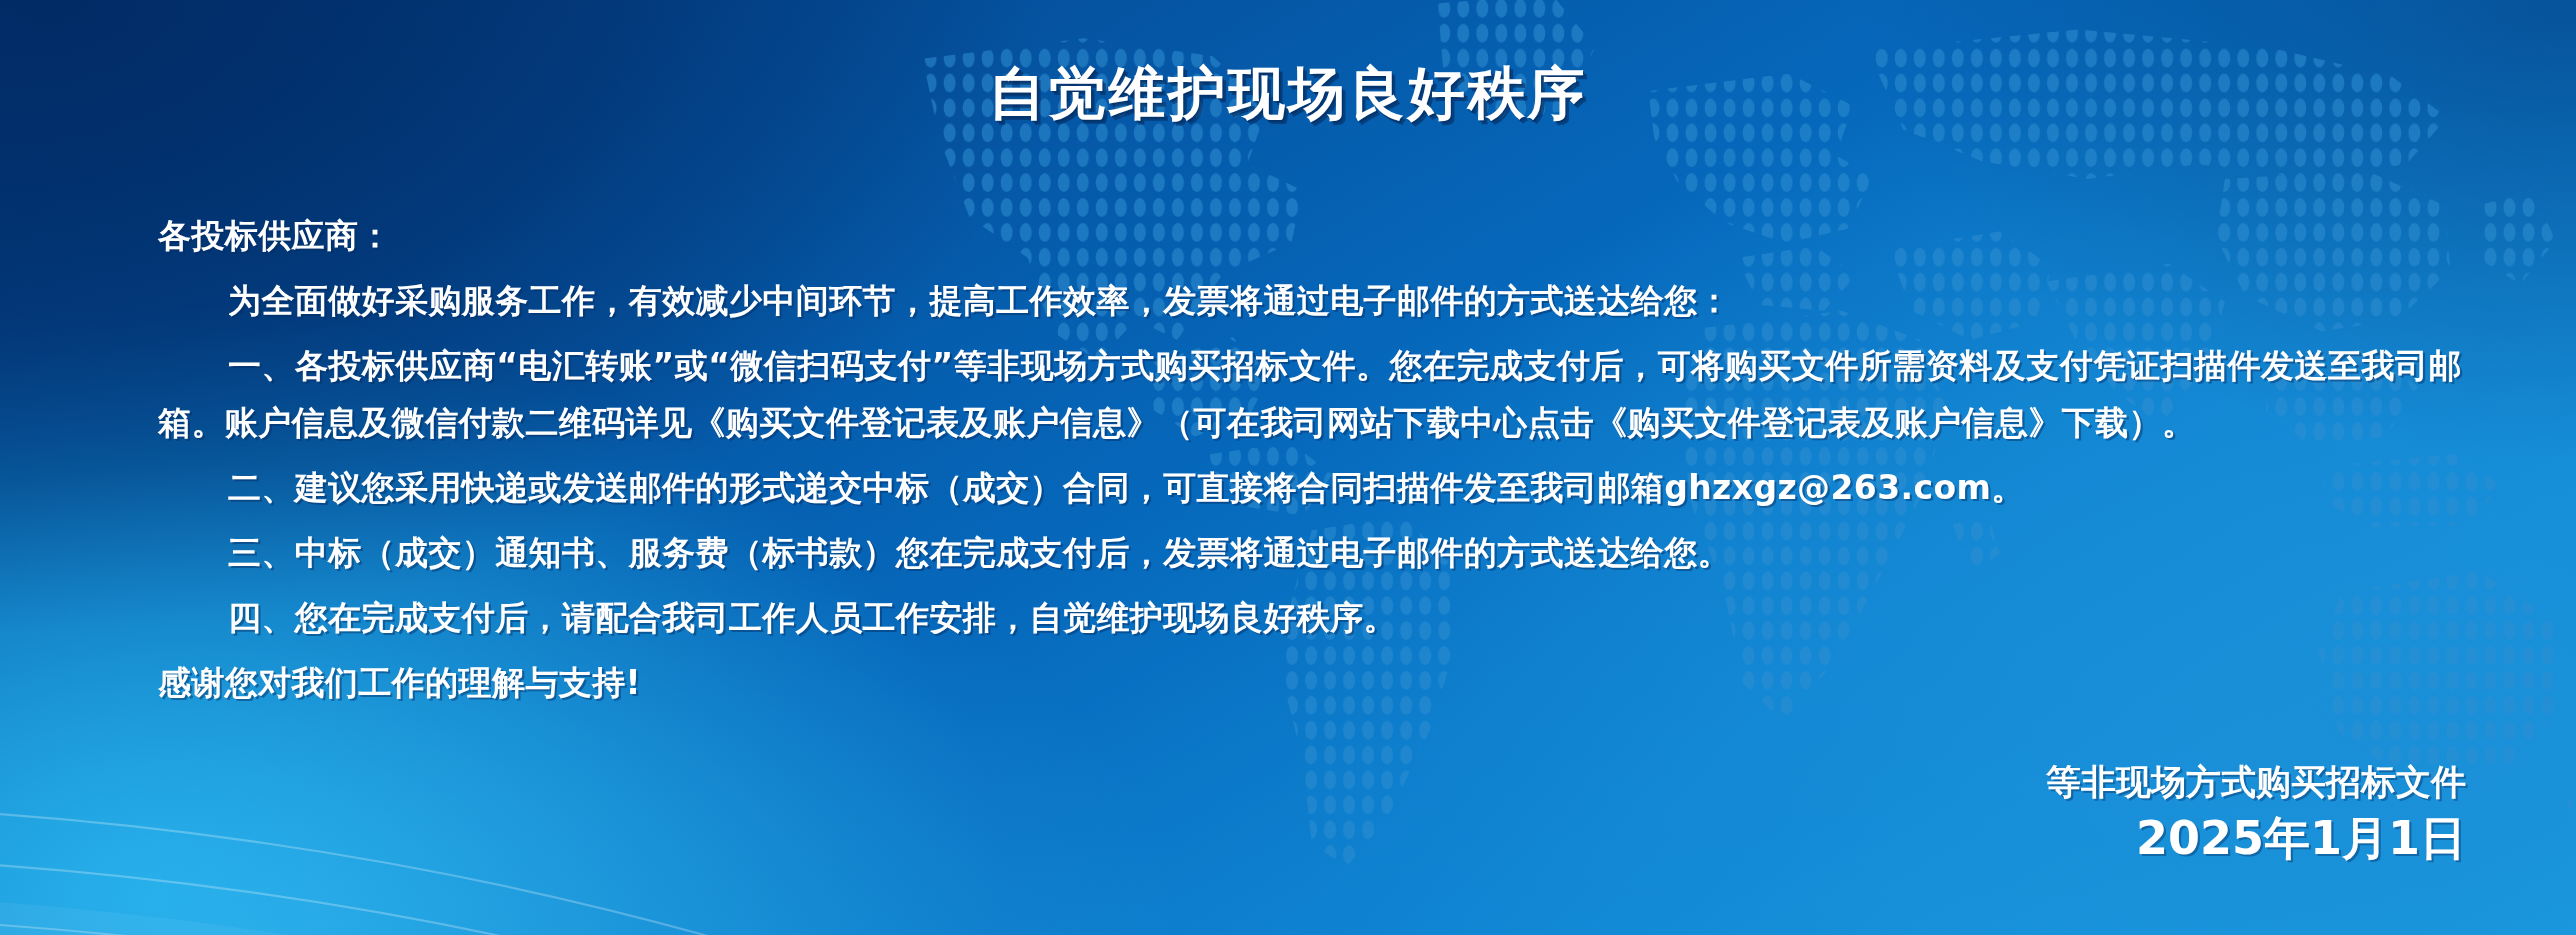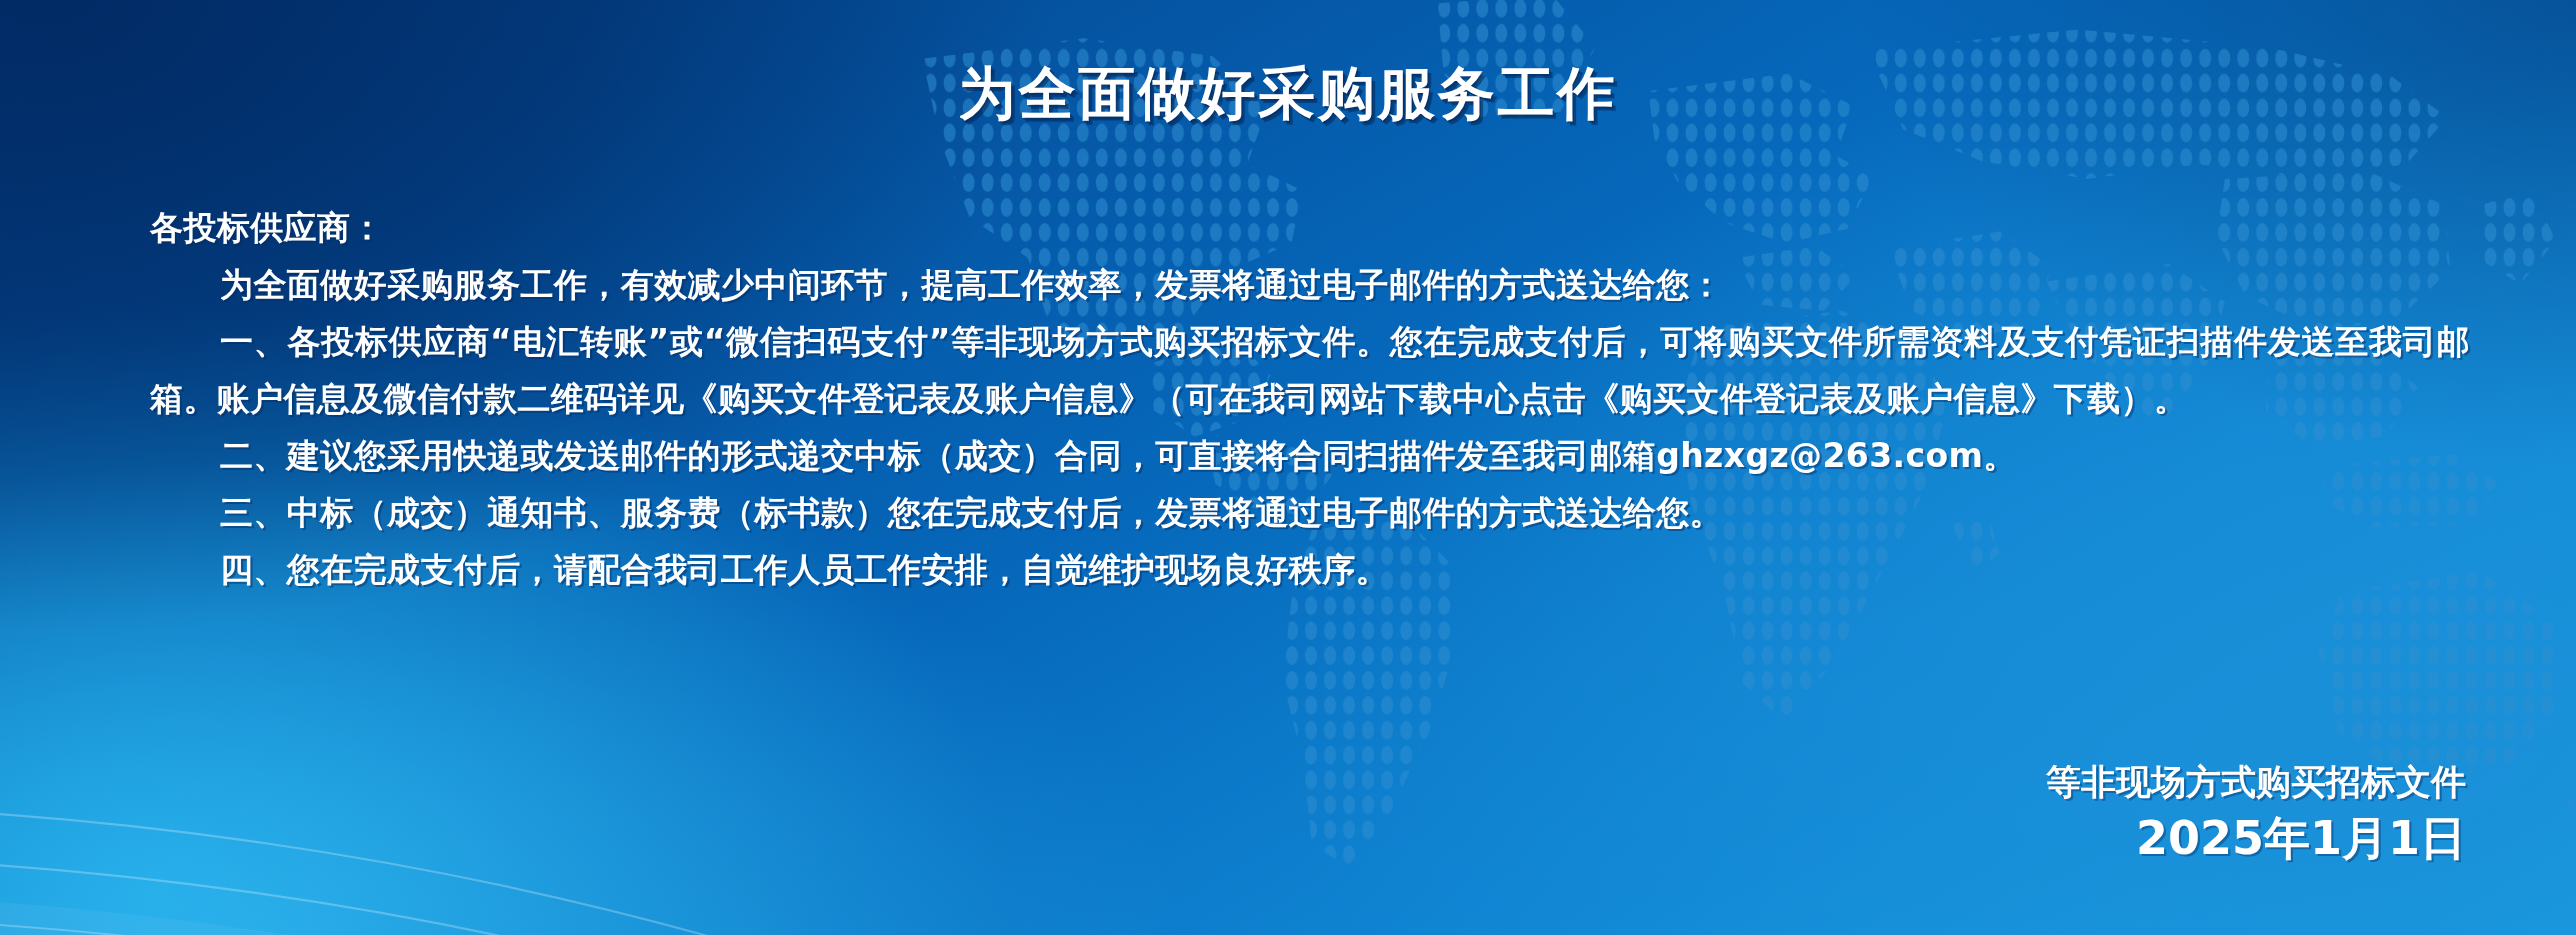--- a/index.html
+++ b/index.html
@@ -83,21 +83,21 @@
     left:150px;
     top:199px;
     width:2320px;
     color:#ffffff;
     font-size:33px;
     font-weight:bold;
     line-height:57px;
     letter-spacing:0.4px;
     text-shadow:2.2px 2.2px 0 rgba(4,42,96,0.45);
   }
-  .para{ margin:0; text-align:justify; text-justify:inter-ideograph; }
+  .para{ margin:8px; text-align:justify; text-justify:inter-ideograph; }
   .indent{ text-indent:70px; }
   .noindent{ text-indent:0; }
 
   .sign{
     position:absolute;
     right:110px;
     top:754px;
     width:1025px;
     text-align:right;
     color:#ffffff;
@@ -179,36 +179,37 @@
         <path d="M0 1396 C 870 1396 1810 1594 2450 2000"></path>
         <path d="M0 1500 C 840 1500 1730 1672 2330 2000"></path>
         <path d="M0 1612 C 800 1612 1640 1756 2190 2000"></path>
         <path d="M0 1736 C 750 1736 1540 1848 2030 2000"></path>
       </g>
     </svg>
   </div>
 
   <div class="content">
 
-    <div class="title">为全面做好采购服务工作</div>
+    <div class="title">自觉维护现场良好秩序</div>
 
     <div class="body">
 
       <p class="para noindent">各投标供应商：</p>
 
       <p class="para indent">为全面做好采购服务工作，有效减少中间环节，提高工作效率，发票将通过电子邮件的方式送达给您：</p>
 
       <p class="para indent">一、各投标供应商“电汇转账”或“微信扫码支付”等非现场方式购买招标文件。您在完成支付后，可将购买文件所需资料及支付凭证扫描件发送至我司邮箱。账户信息及微信付款二维码详见《购买文件登记表及账户信息》（可在我司网站下载中心点击《购买文件登记表及账户信息》下载）。</p>
 
       <p class="para indent">二、建议您采用快递或发送邮件的形式递交中标（成交）合同，可直接将合同扫描件发至我司邮箱ghzxgz@263.com。</p>
 
       <p class="para indent">三、中标（成交）通知书、服务费（标书款）您在完成支付后，发票将通过电子邮件的方式送达给您。</p>
 
       <p class="para indent">四、您在完成支付后，请配合我司工作人员工作安排，自觉维护现场良好秩序。</p>
 
+      <p class="para noindent">感谢您对我们工作的理解与支持!</p>
     </div>
 
     <div class="sign">
       <div class="company">等非现场方式购买招标文件</div>
       <div class="date">2025年1月1日</div>
     </div>
 
   </div>
 </div>
 

